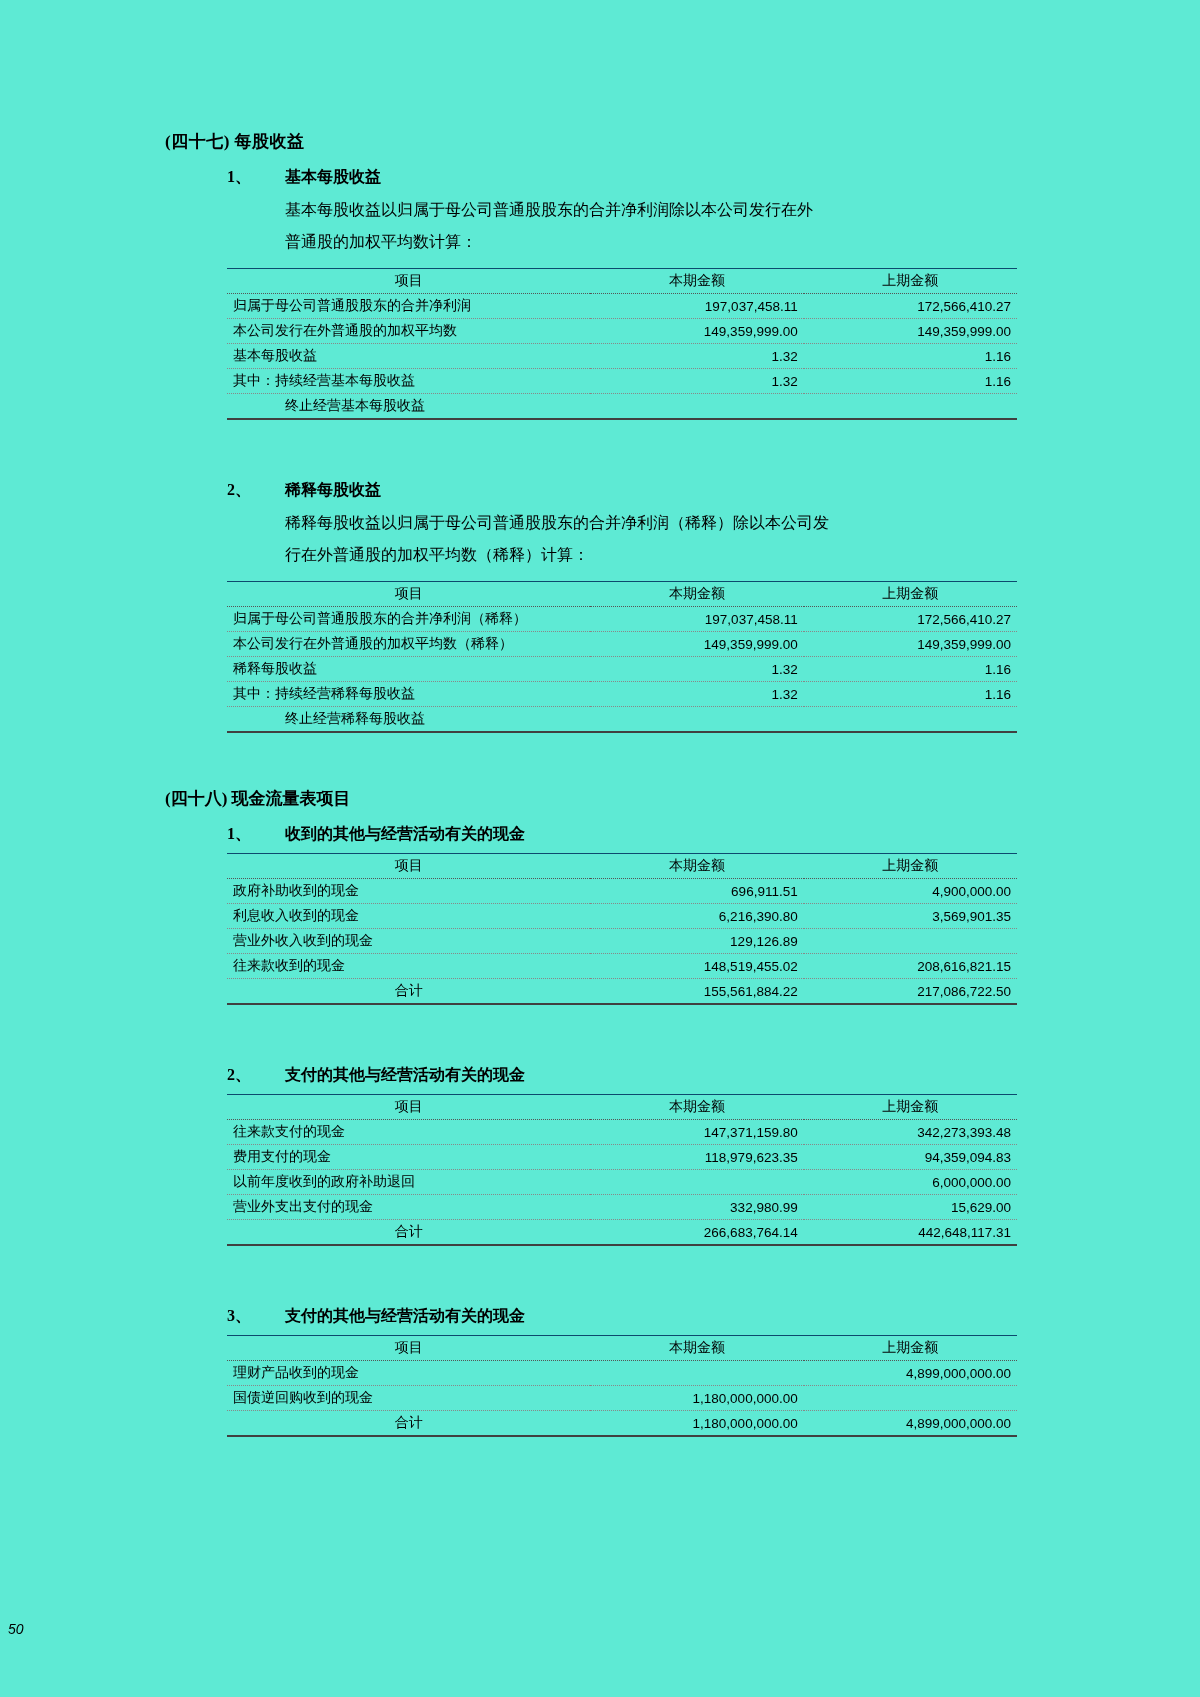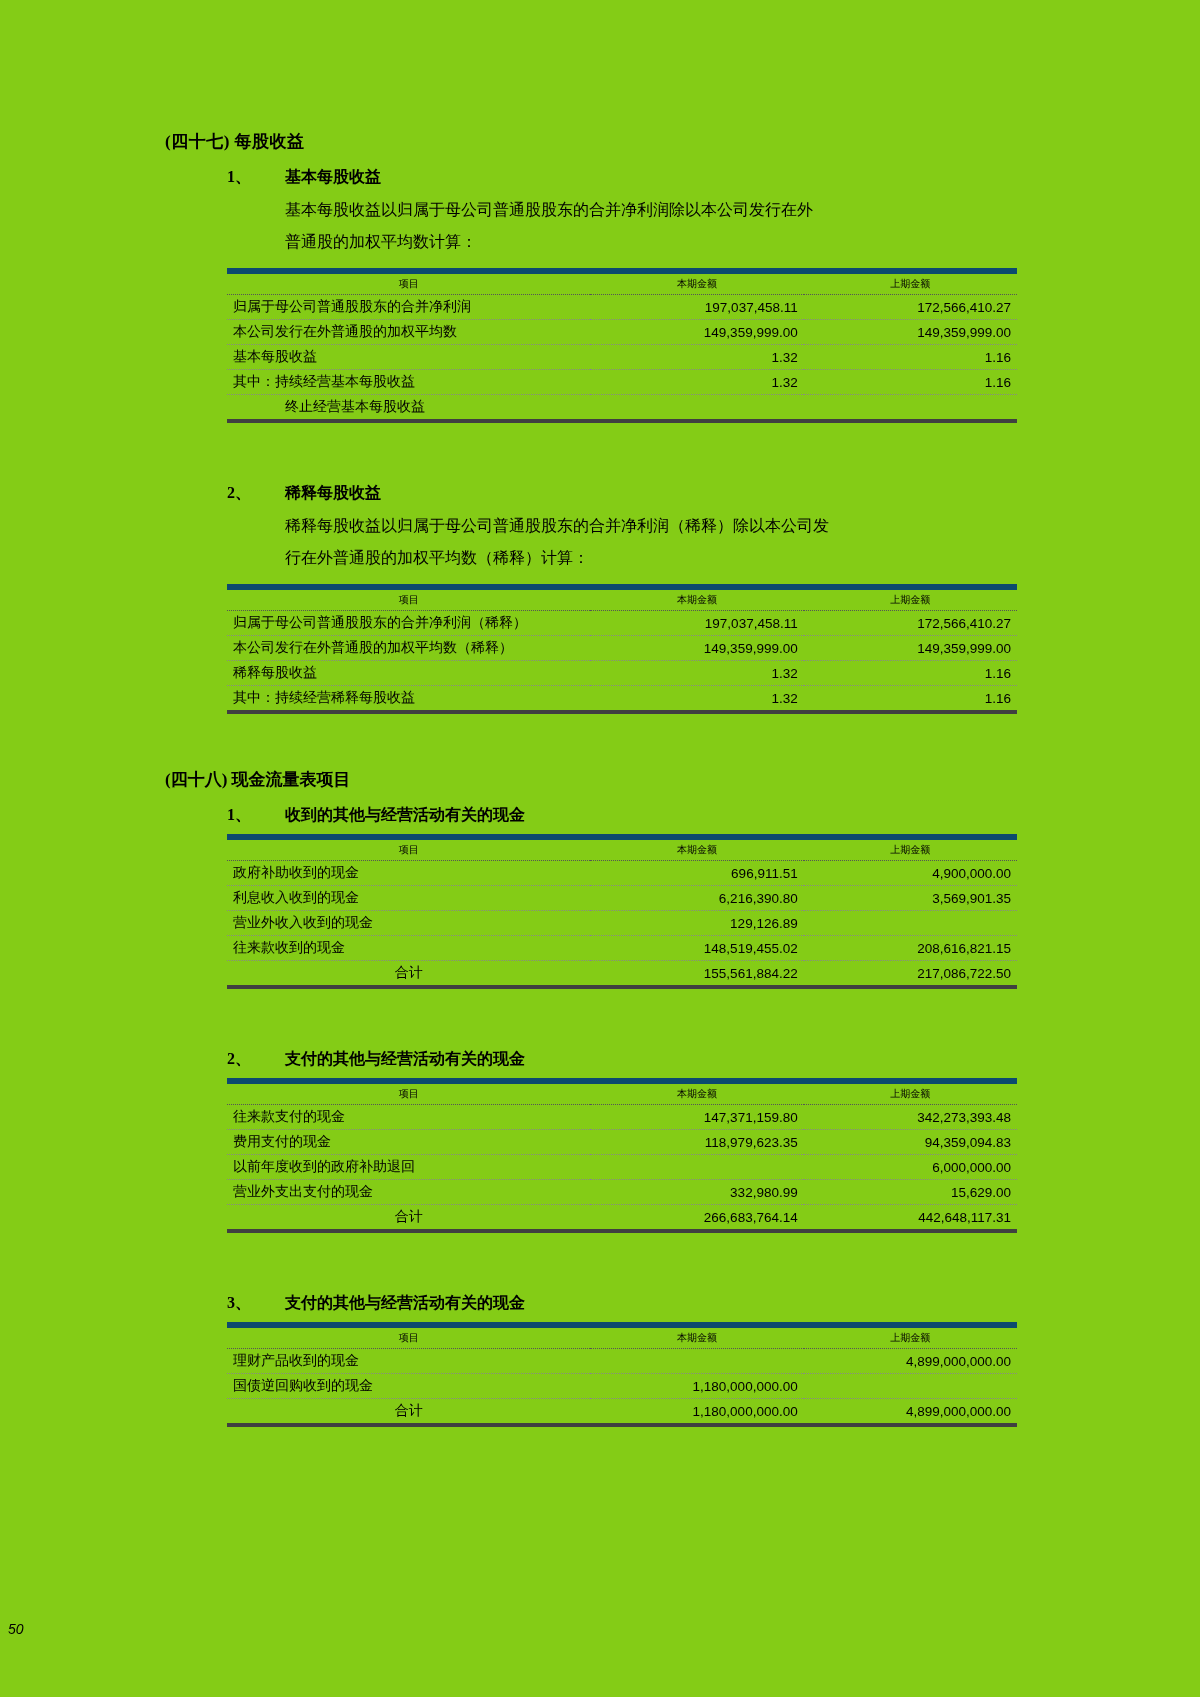--- a/index.html
+++ b/index.html
@@ -10,21 +10,21 @@
   body {
     font-family: "Liberation Serif", "DejaVu Serif", serif;
     color: #000000;
   }
   .page {
     width: 1200px;
     height: 1697px;
     position: relative;
     box-sizing: border-box;
     padding: 130px 160px 40px 165px;
-    background: #84cc16;
+    background: #5eead4;
   }
   .section-head {
     font-weight: bold;
     font-size: 17px;
     margin: 0 0 6px 0;
     letter-spacing: 0.5px;
   }
   .sub-item {
     display: flex;
     align-items: flex-start;
@@ -59,29 +59,29 @@
     font-size: 14px;
   }
   table.fin th, table.fin td {
     padding: 3px 6px;
     border: none;
     vertical-align: middle;
   }
   table.fin thead th {
     text-align: center;
     font-weight: normal;
-    border-top: 6px solid #0c4a6e;
+    border-top: 1px solid #0c4a6e;
     border-bottom: 1px dotted #555;
-    font-size: 10px;
+    font-size: 14px;
   }
   table.fin tbody td {
     border-bottom: 1px dotted #888;
   }
   table.fin tbody tr:last-child td {
-    border-bottom: 4px solid #404040;
+    border-bottom: 2px solid #404040;
   }
   td.label {
     text-align: left;
     width: 46%;
   }
   td.label.center {
     text-align: center;
     font-family: Liberation Serif, serif;
   }
   td.label.ind {
@@ -200,20 +200,25 @@
       <tr>
         <td class="label">稀释每股收益</td>
         <td class="num">1.32</td>
         <td class="num">1.16</td>
       </tr>
       <tr>
         <td class="label">其中：持续经营稀释每股收益</td>
         <td class="num">1.32</td>
         <td class="num">1.16</td>
       </tr>
+      <tr>
+        <td class="label ind">终止经营稀释每股收益</td>
+        <td class="num"></td>
+        <td class="num"></td>
+      </tr>
     </tbody>
   </table>
 
   <div class="spacer-lg"></div>
 
   <div class="sec2-head">(四十八) 现金流量表项目</div>
 
   <div class="sub-item">
     <span class="sub-num">1、</span>
     <span class="sub-title">收到的其他与经营活动有关的现金</span>

